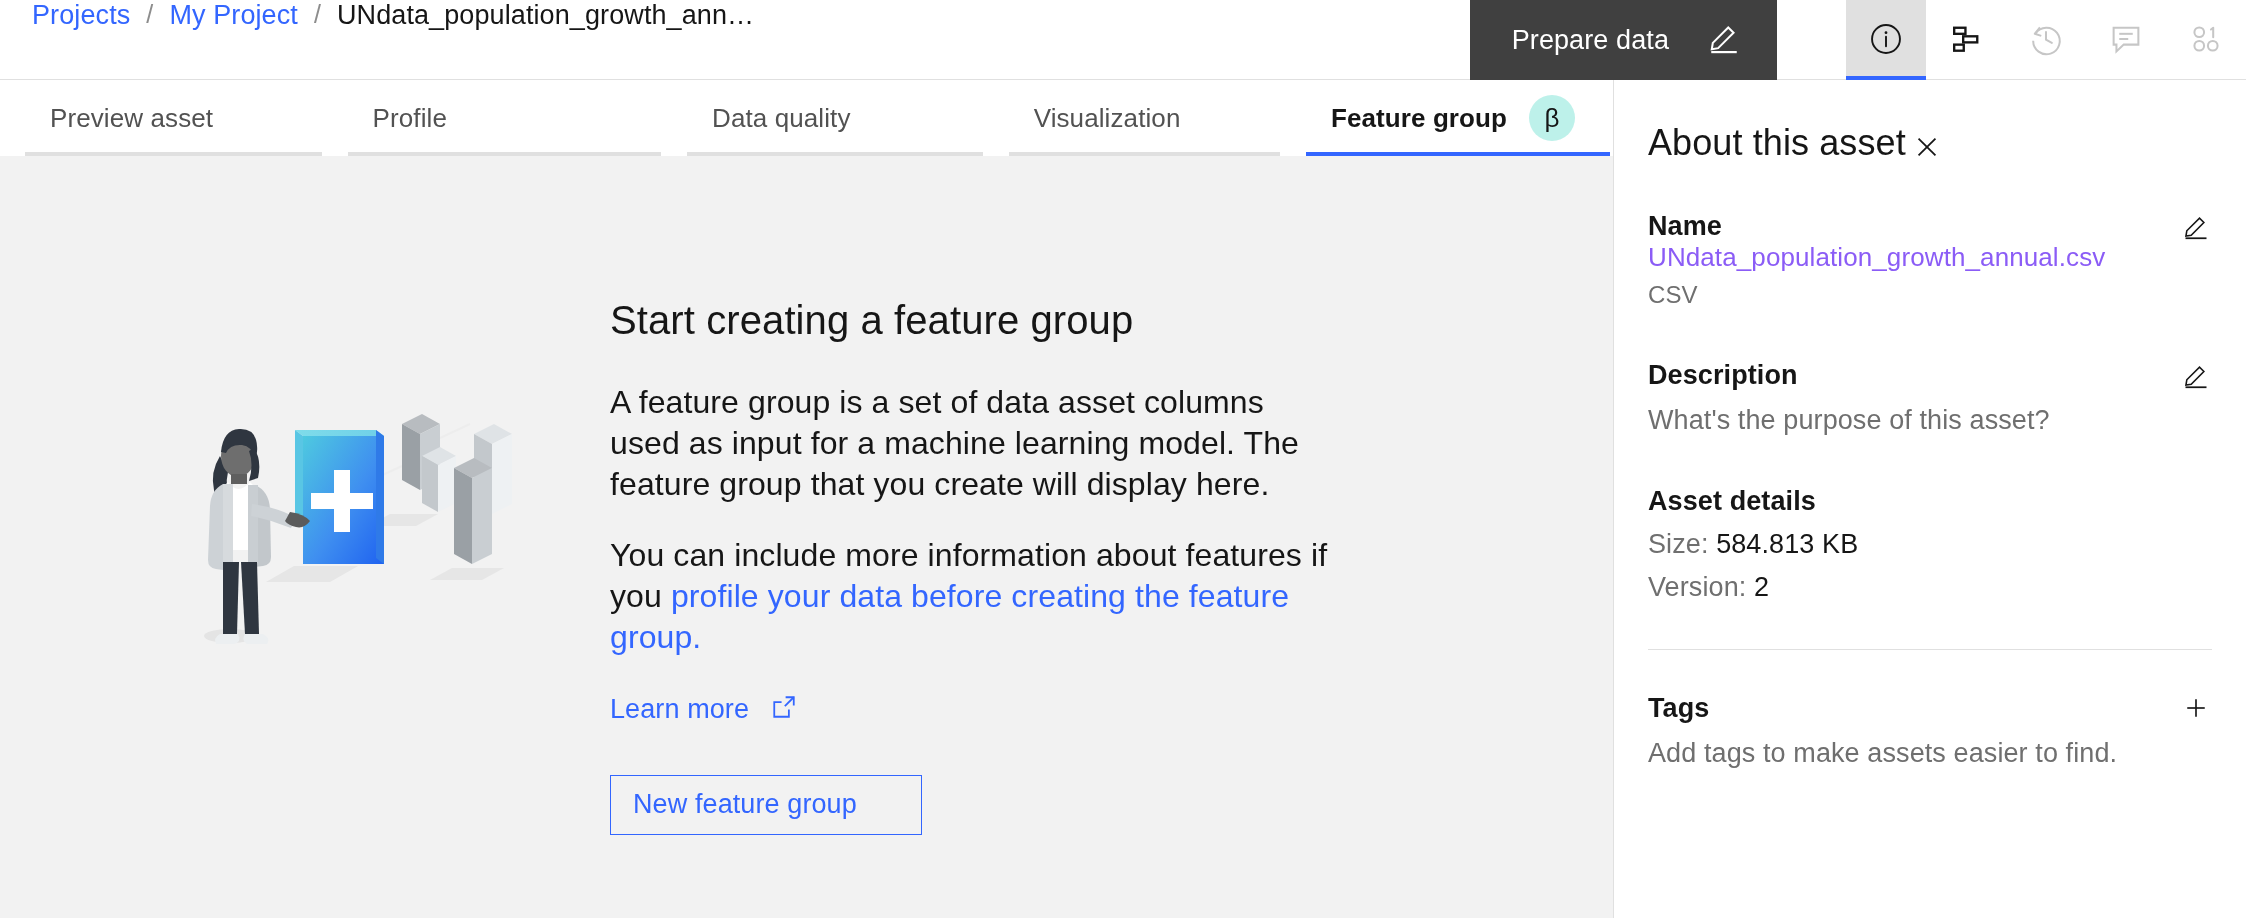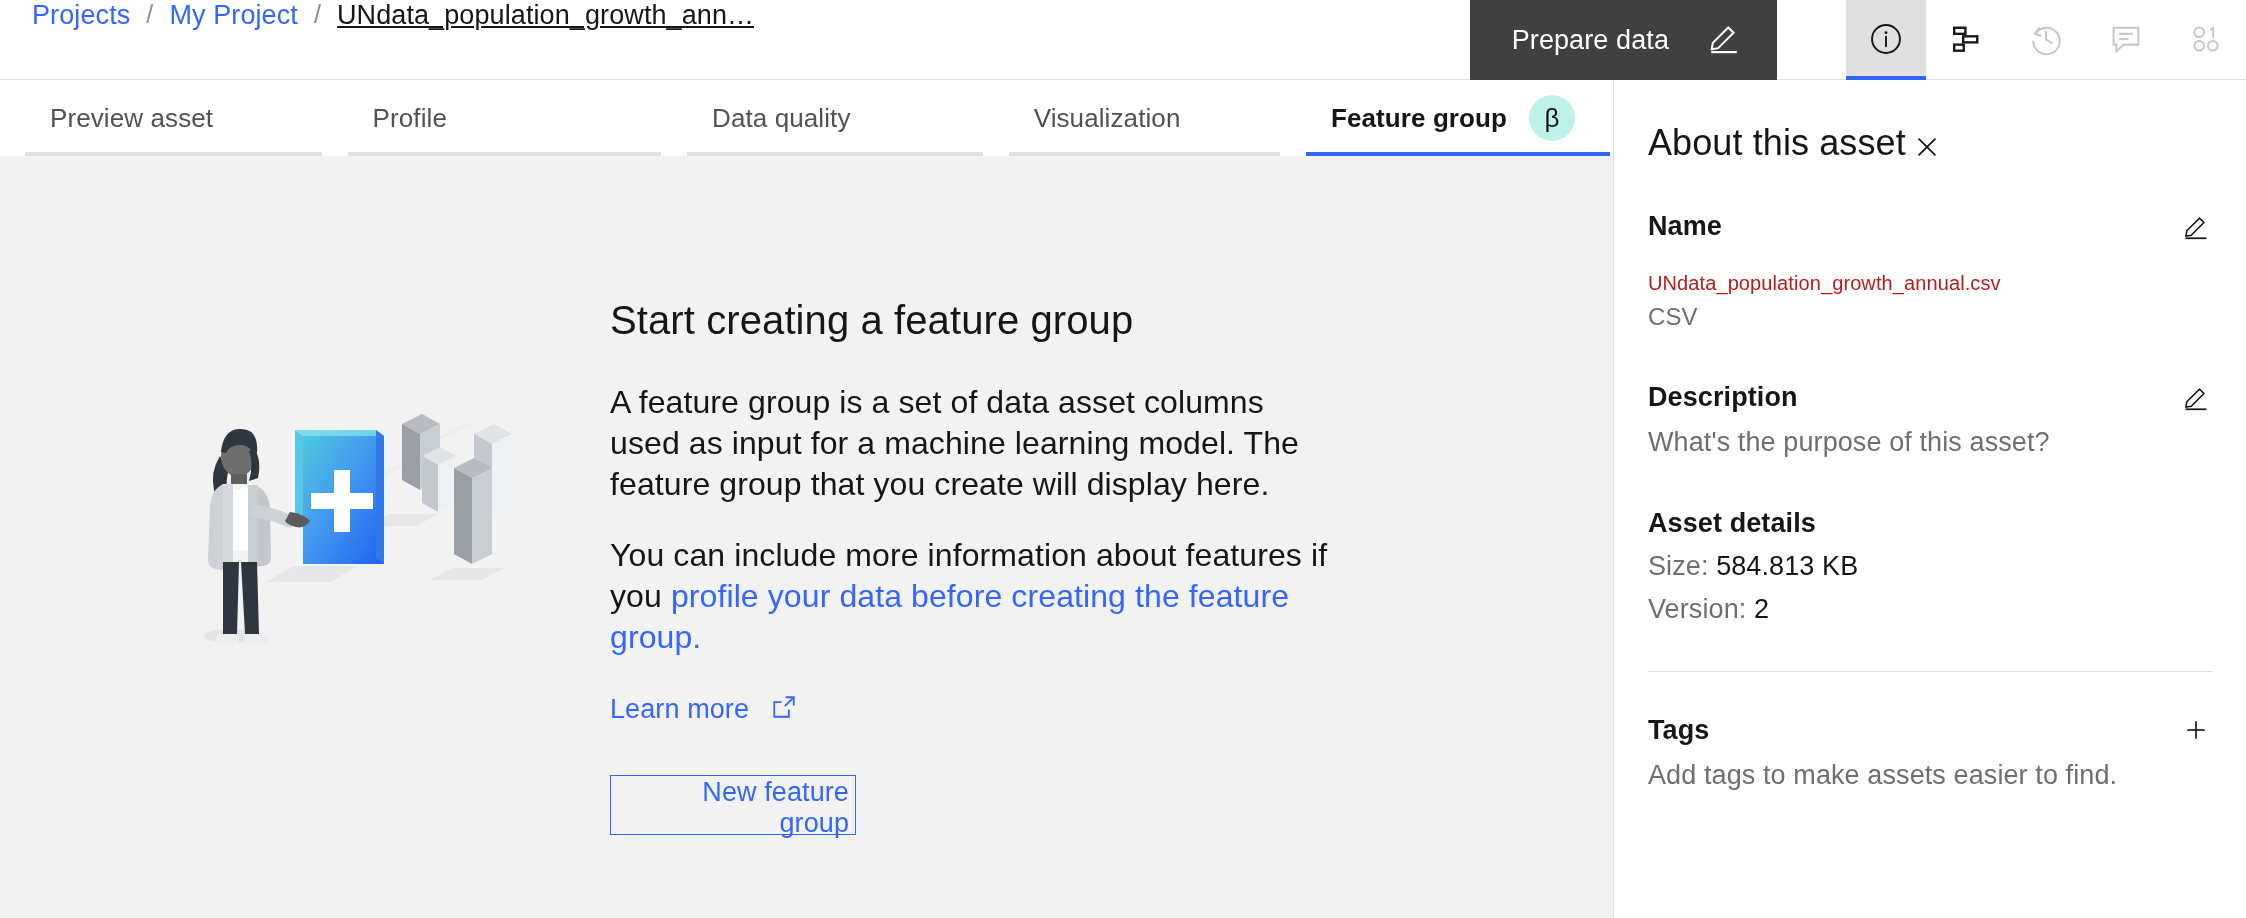--- a/index.html
+++ b/index.html
@@ -50,21 +50,20 @@
   .crumb-sep {
     color: #8d8d8d;
     margin: 0 16px;
     font-size: 25px;
   }
   .crumb-current {
     color: #161616;
     white-space: nowrap;
     overflow: hidden;
     text-overflow: ellipsis;
-    text-decoration: underline;
   }
   .prepare-btn {
     flex: 0 0 auto;
     background: #404040;
     color: #ffffff;
     border: none;
     font-family: inherit;
     font-size: 27px;
     display: flex;
     align-items: center;
@@ -221,30 +220,30 @@
     color: #3366ff;
     font-size: 27px;
     text-decoration: none;
     cursor: pointer;
     margin-top: 6px;
     letter-spacing: 0.1px;
   }
   .new-fg-btn {
     display: block;
     margin-top: 48px;
-    width: 246px;
+    width: 312px;
     height: 60px;
     background: transparent;
     border: 1px solid #3366ff;
     color: #3366ff;
     font-family: inherit;
     font-size: 27px;
     cursor: pointer;
     letter-spacing: 0.1px;
-    text-align: right;
+    text-align: left;
     padding-left: 22px;
   }
 
   
   .right-panel {
     flex: 1 1 auto;
     background: #ffffff;
     padding: 0 34px 0 34px;
     min-width: 0;
     overflow: hidden;
@@ -277,23 +276,23 @@
     font-size: 27px;
     font-weight: bold;
     color: #161616;
     letter-spacing: 0.1px;
   }
   .rp-edit {
     background: none; border: none; cursor: pointer;
     padding: 2px; line-height: 0;
   }
   .rp-value {
-    font-size: 20px;
-    color: #b91c1c;
-    margin-top: 30px;
+    font-size: 26px;
+    color: #8b5cf6;
+    margin-top: 0;
     letter-spacing: 0.1px;
     white-space: nowrap;
   }
   .rp-sub {
     font-size: 24px;
     color: #6f6f6f;
     margin-top: 8px;
     letter-spacing: 0.1px;
   }
   .rp-placeholder {

